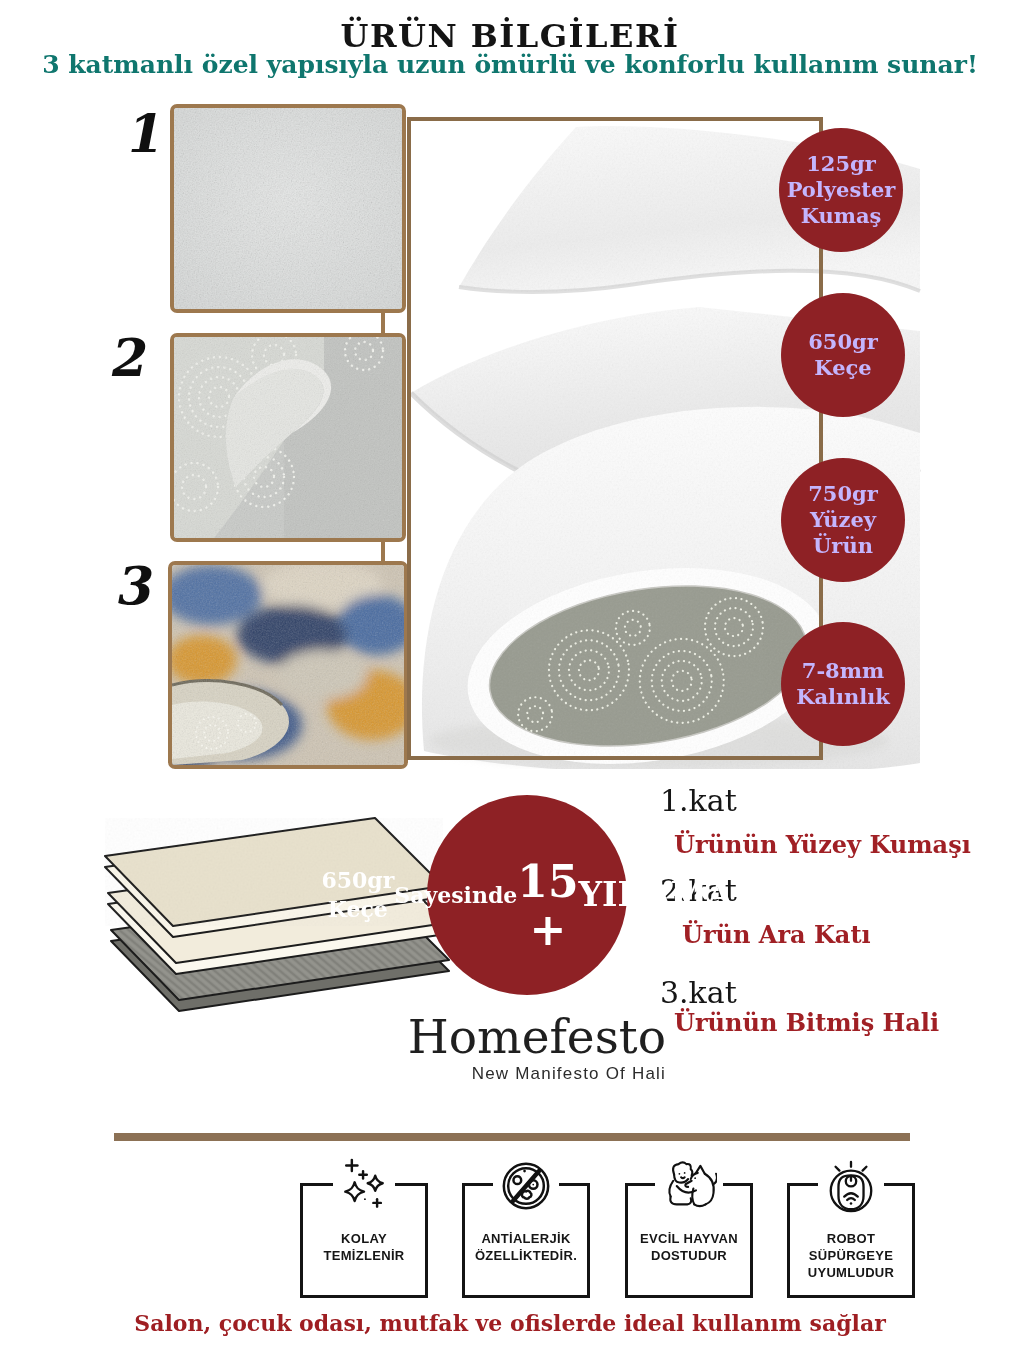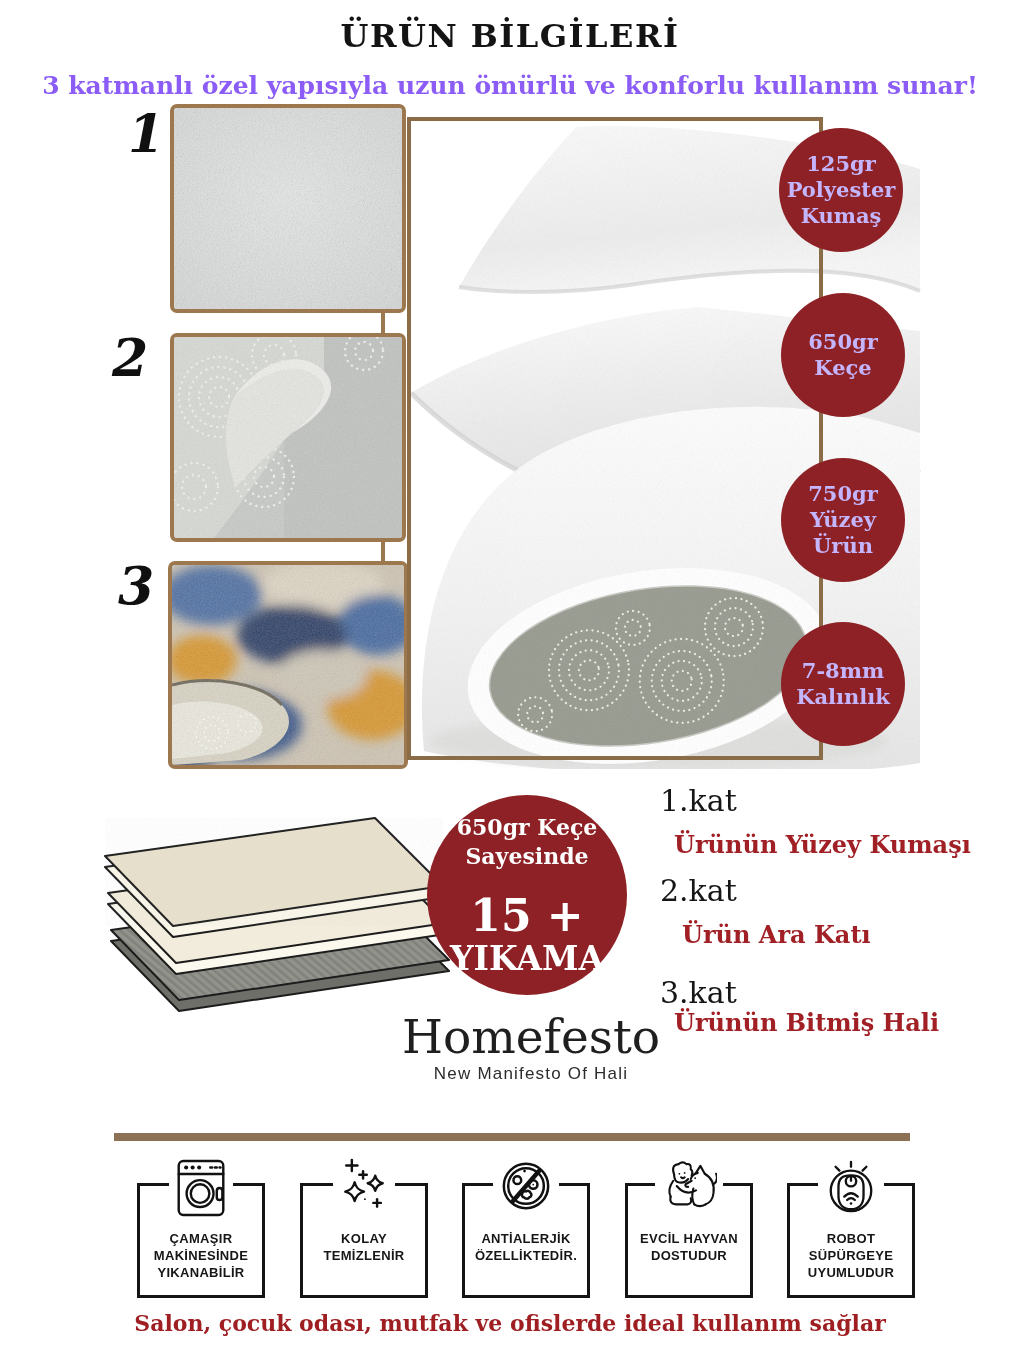--- a/index.html
+++ b/index.html
@@ -1,22 +1,22 @@
 <!DOCTYPE html>
 <html><head>
 <meta charset="utf-8">
 <style>
   html,body{margin:0;padding:0;background:#fff;}
   .canvas{position:relative;width:1020px;height:1360px;background:#fff;overflow:hidden;
           font-family:"DejaVu Serif",serif;}
   
   .title{position:absolute;top:16px;left:0;width:100%;text-align:center;
          font:700 32px/1.25 "DejaVu Serif",serif;color:#141414;letter-spacing:1.5px;}
-  .subtitle{position:absolute;top:71px;left:0;width:100%;text-align:center;
-         font:700 25px/1.2 "DejaVu Serif",serif;color:#8b5cf6;}
+  .subtitle{position:absolute;top:50px;left:0;width:100%;text-align:center;
+         font:700 25px/1.2 "DejaVu Serif",serif;color:#0f766e;}
   
   .stepnum{position:absolute;font:700 italic 52px/1 "DejaVu Serif",serif;color:#101010;}
   .n1{left:128px;top:108px;}
   .n2{left:112px;top:332px;}
   .n3{left:118px;top:560px;}
   
   .thumb{position:absolute;border:4px solid #9d784e;border-radius:7px;overflow:hidden;background:#d8dad8;z-index:2;}
   .t1{left:170px;top:104px;width:228px;height:201px;}
   .t2{left:170px;top:333px;width:228px;height:201px;}
   .t3{left:168px;top:561px;width:232px;height:200px;}
@@ -29,31 +29,31 @@
   .mainphoto{position:absolute;left:409px;top:121px;width:512px;height:648px;z-index:1;}
   
   .badge{position:absolute;width:124px;height:124px;border-radius:50%;background:#8e2125;color:#c4b5fd;
          display:flex;flex-direction:column;justify-content:center;align-items:center;text-align:center;
          font:700 21px/1.25 "DejaVu Serif",serif;z-index:3;}
   .b1{left:779px;top:128px;} .b2{left:781px;top:293px;} .b3{left:781px;top:458px;} .b4{left:781px;top:622px;}
   
   .plates{position:absolute;left:95px;top:808px;width:380px;height:245px;z-index:1;}
   
   .washbadge{position:absolute;left:427px;top:795px;width:200px;height:200px;border-radius:50%;background:#8e2125;
-         color:#fff;display:flex;flex-direction:column;justify-content:center;align-items:center;text-align:center;z-index:2;}
+         color:#fff;display:flex;flex-direction:row;justify-content:center;align-items:center;text-align:center;z-index:2;}
   .wb-s{font:700 22px/1.3 "DejaVu Serif",serif;}
   .wb-big{font:700 44px/1.1 "DejaVu Serif",serif;margin-top:22px;}
   .wb-med{font:700 33px/1.1 "DejaVu Serif",serif;margin-top:0;}
   
   .katlist{position:absolute;left:660px;top:786px;width:330px;height:270px;}
   .kat{position:absolute;left:0;font:500 30px/1 "DejaVu Serif",serif;color:#161616;}
   .katdesc{position:absolute;left:14px;font:700 24px/1 "DejaVu Serif",serif;color:#a02025;}
   .k1{top:0;} .d1{top:47px;} .k2{top:90px;} .d2{top:137px;margin-left:8px;} .k3{top:192px;text-align:center;} .d3{top:225px;}
   
-  .brand{position:absolute;left:396px;top:1012px;width:270px;text-align:center;}
+  .brand{position:absolute;left:396px;top:1012px;width:270px;text-align:right;}
   .brandname{font:400 47px/1.05 "DejaVu Serif",serif;color:#1f1f1f;}
   .brandtag{font:400 17px/1.2 "Liberation Sans",sans-serif;color:#2c2c2c;letter-spacing:1.2px;margin-top:3px;}
   
   .divider{position:absolute;left:114px;top:1133px;width:796px;height:8px;background:#8c7155;}
   
   .fbox{position:absolute;top:1183px;width:122px;height:109px;border:3px solid #141414;background:#fff;z-index:1;}
   .f1{left:137px;} .f2{left:300px;} .f3{left:462px;} .f4{left:625px;} .f5{left:787px;}
   .ficon{position:absolute;left:50%;transform:translateX(-50%);top:-28px;background:#fff;padding:0 6px;line-height:0;}
   .flabel{position:absolute;left:-2px;right:-2px;top:44px;text-align:center;
           font:700 13px/1.32 "Liberation Sans",sans-serif;letter-spacing:0.3px;color:#161616;white-space:pre-line;}
@@ -293,40 +293,20 @@
     <div class="katdesc d3">Ürünün Bitmiş Hali</div>
   </div>
 
   <div class="brand">
     <div class="brandname">Homefesto</div>
     <div class="brandtag">New Manifesto Of Hali</div>
   </div>
 
   <div class="divider"></div>
 
-  <div class="fbox f1">
-    <span class="ficon">
-      <svg width="52" height="60" viewBox="0 0 56 64" fill="none" stroke="#111" stroke-width="2.6" stroke-linecap="round" stroke-linejoin="round">
-        <rect x="4" y="3" width="48" height="58" rx="5"></rect>
-        <line x1="4" y1="17" x2="52" y2="17"></line>
-        <circle cx="12" cy="10" r="2.2" fill="#111" stroke="none"></circle>
-        <circle cx="19" cy="10" r="2.2" fill="#111" stroke="none"></circle>
-        <circle cx="26" cy="10" r="2.2" fill="#111" stroke="none"></circle>
-        <line x1="38" y1="10" x2="40" y2="10"></line>
-          <line x1="43" y1="10" x2="45" y2="10"></line>
-          <line x1="48" y1="10" x2="49" y2="10"></line>
-        <circle cx="27" cy="38" r="14.5"></circle>
-        <circle cx="27" cy="38" r="10"></circle>
-        <rect x="45" y="32" width="6" height="13" rx="3"></rect>
-      </svg>
-    </span>
-    <span class="flabel">ÇAMAŞIR
-MAKİNESİNDE
-YIKANABİLİR</span>
-  </div>
 
   <div class="fbox f2">
     <span class="ficon">
       <svg width="50" height="58" viewBox="0 0 52 62" fill="none" stroke="#111" stroke-width="2.6" stroke-linecap="round" stroke-linejoin="round">
         <line x1="13" y1="2" x2="13" y2="14"></line>
           <line x1="7" y1="8" x2="19" y2="8"></line>
         <line x1="25" y1="14" x2="25" y2="22"></line>
           <line x1="21" y1="18" x2="29" y2="18"></line>
         <path d="M16,26 C17.5,32 20,34.5 26,36 C20,37.5 17.5,40 16,46 C14.5,40 12,37.5 6,36 C12,34.5 14.5,32 16,26 Z"></path>
         <path d="M38,19 C39.2,23.6 41.4,25.8 46,27 C41.4,28.2 39.2,30.4 38,35 C36.8,30.4 34.6,28.2 30,27 C34.6,25.8 36.8,23.6 38,19 Z"></path>

